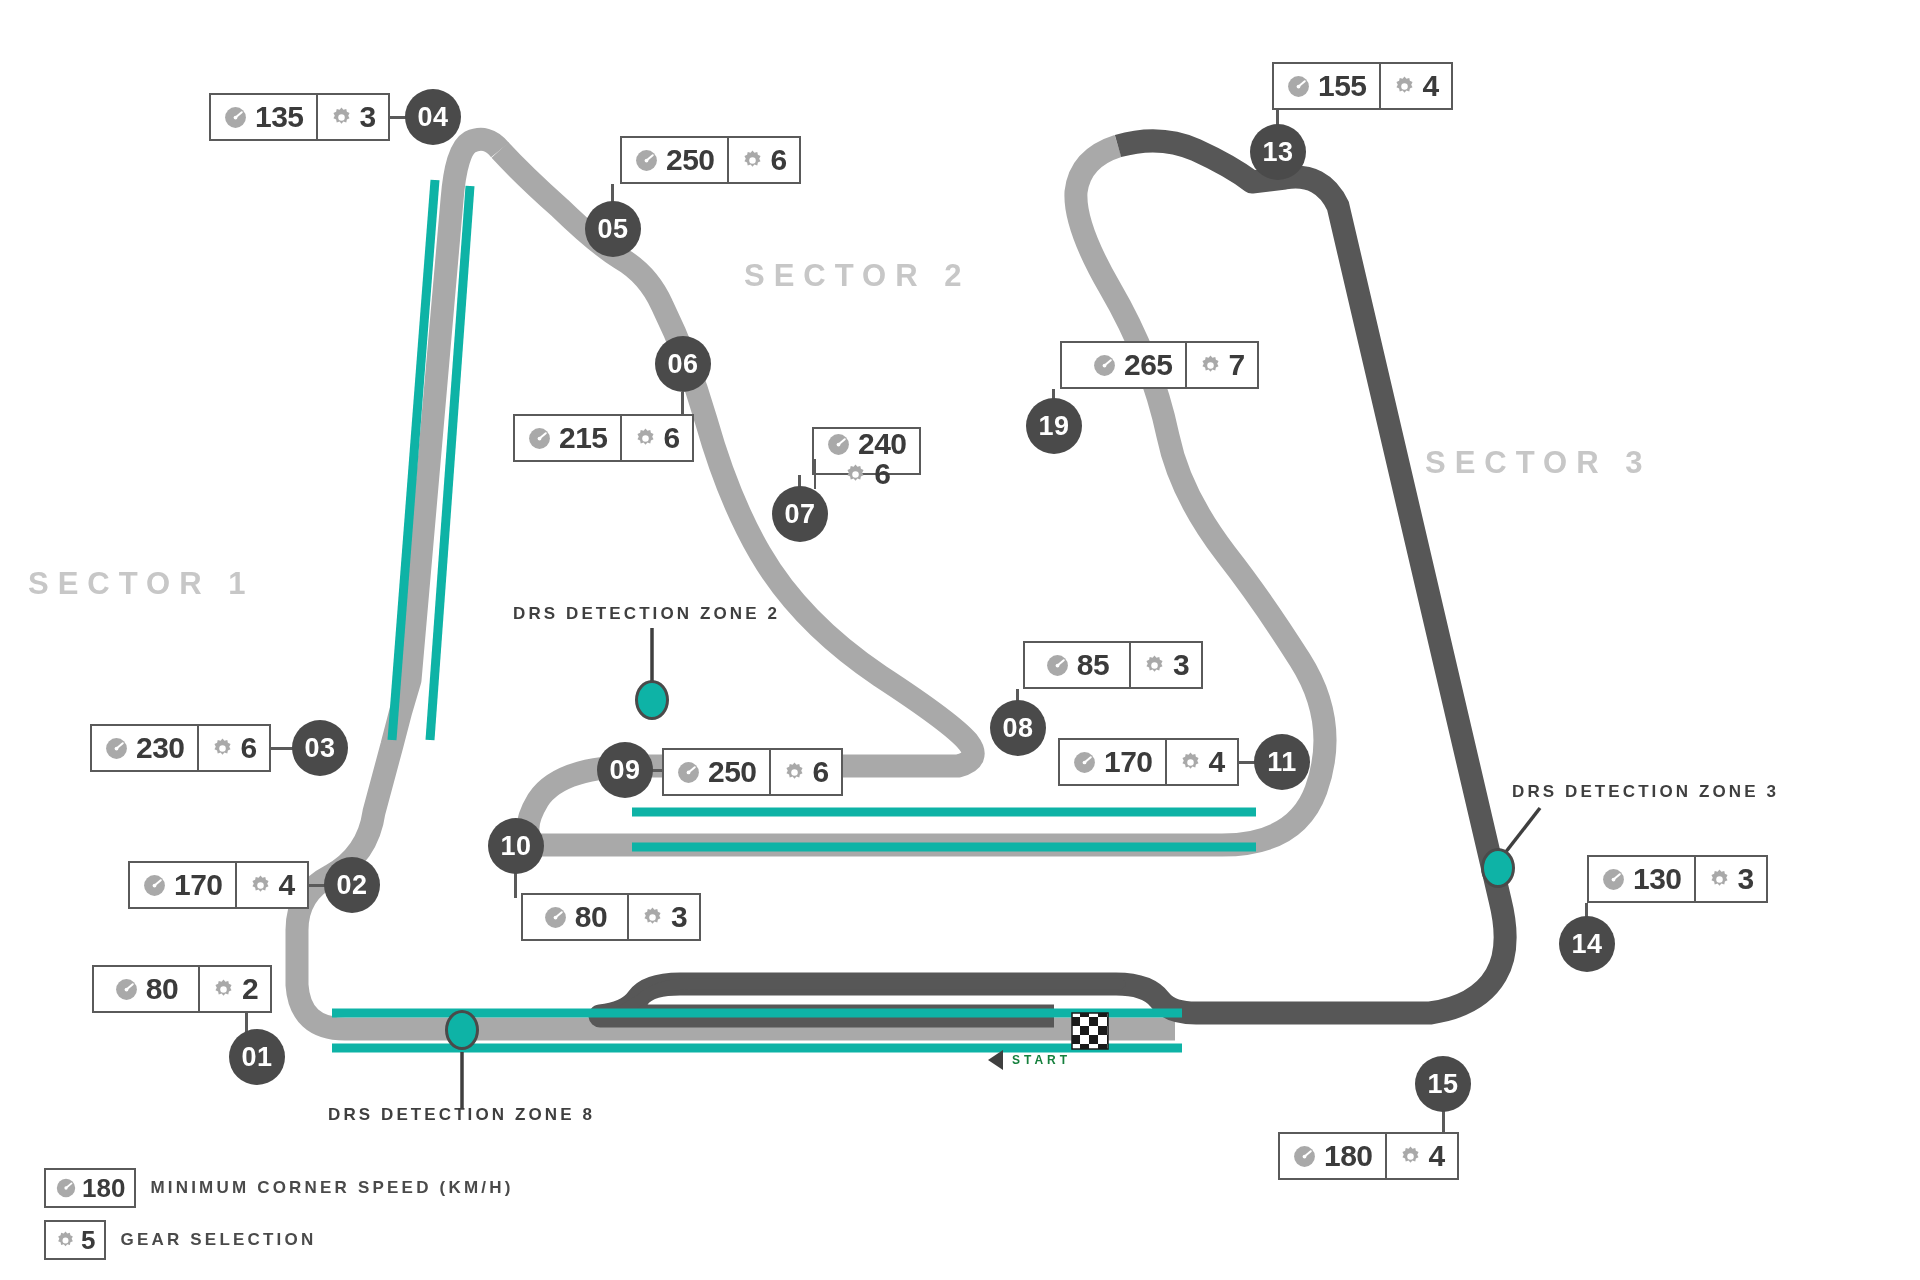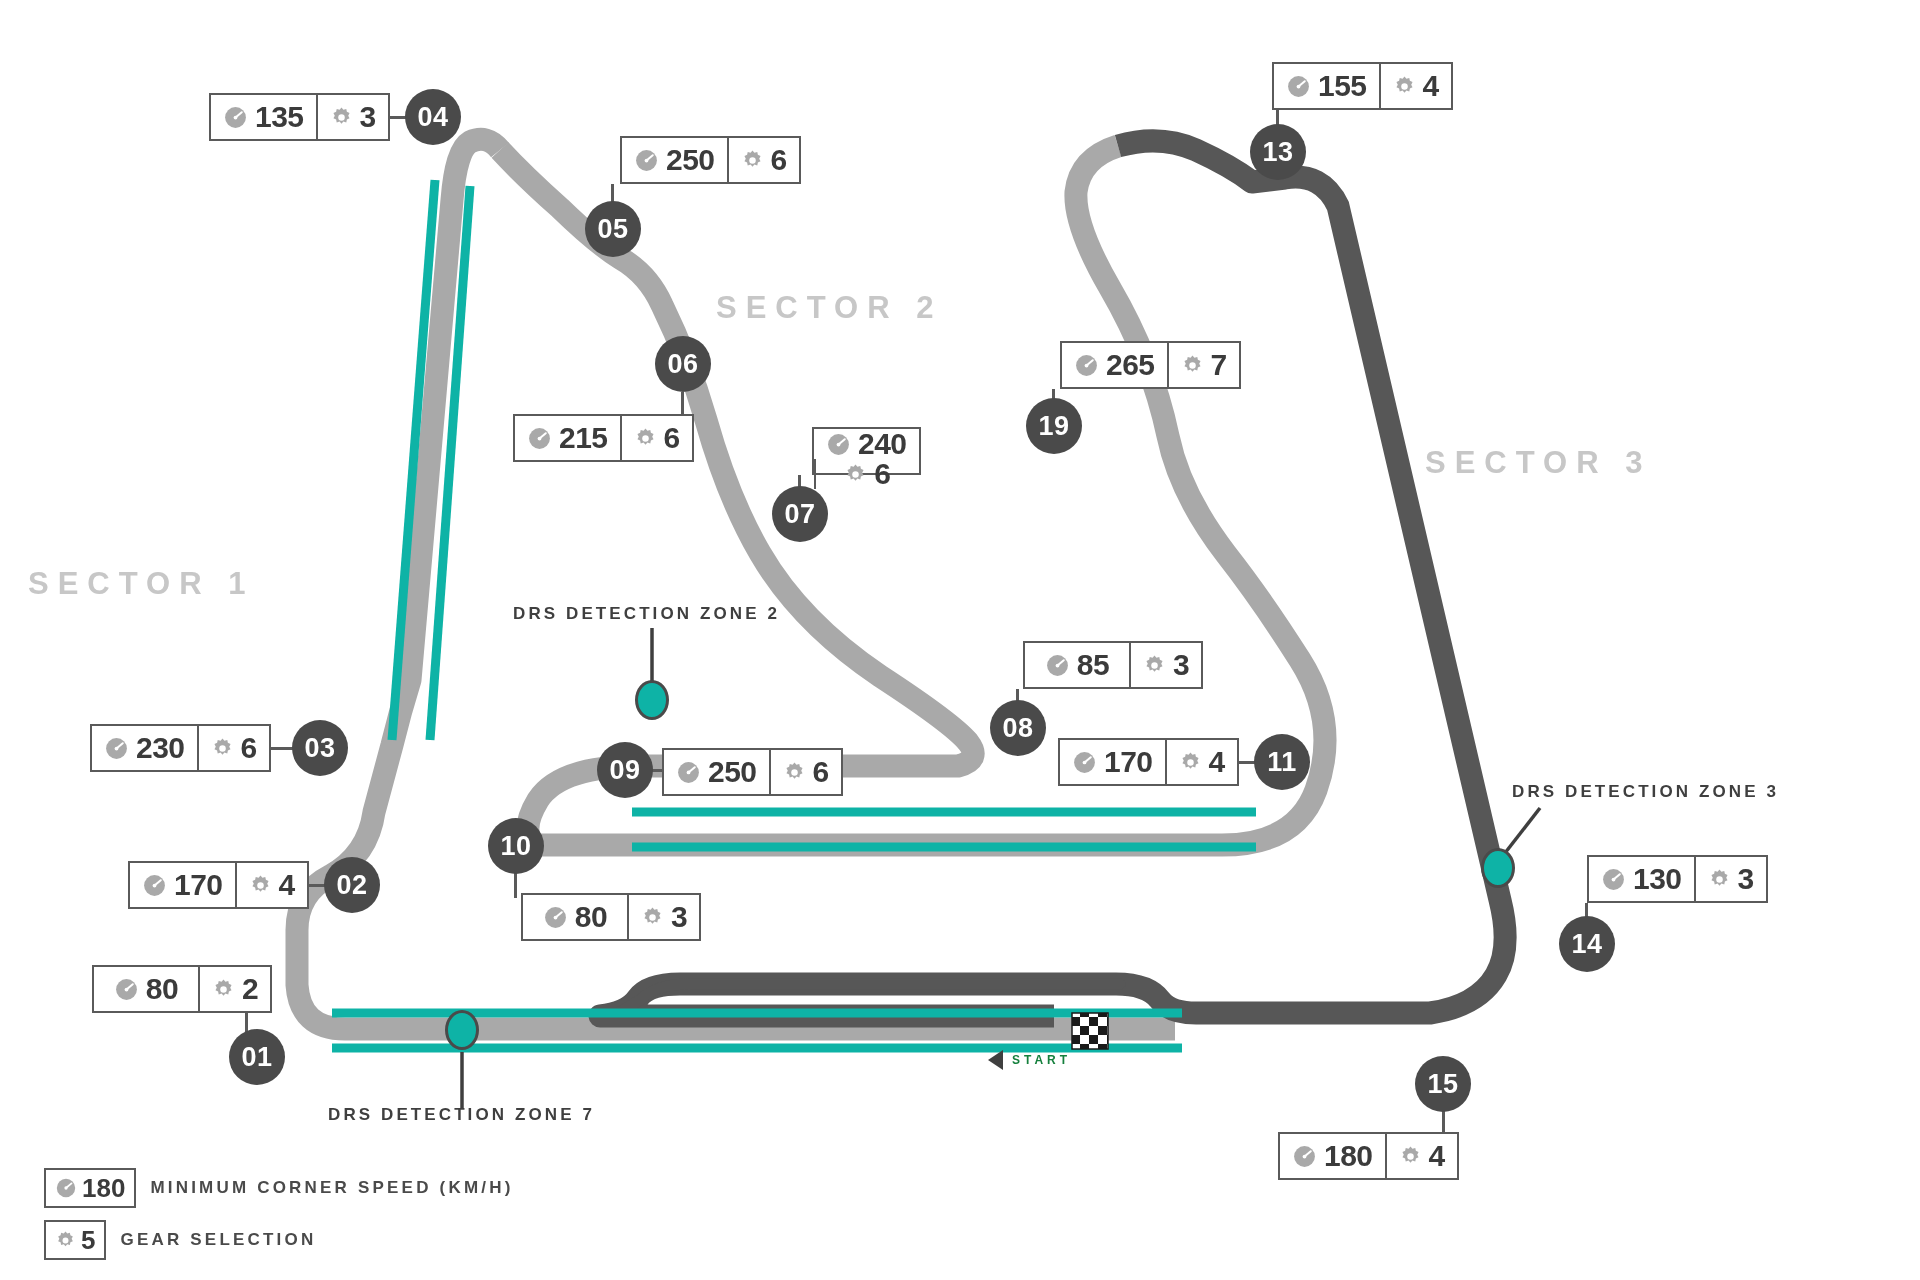--- a/index.html
+++ b/index.html
@@ -251,21 +251,21 @@
     <line x1="470" y1="186" x2="430" y2="740" stroke="#0eb3a6" stroke-width="9"></line>
 
     <rect x="1072" y="1013" width="36" height="36" fill="url(#checkers)" stroke="#1a1a1a" stroke-width="1.5"></rect>
 
     <line x1="462" y1="1052" x2="462" y2="1108" stroke="#3f3f3f" stroke-width="3.5"></line>
     <line x1="652" y1="628" x2="652" y2="686" stroke="#3f3f3f" stroke-width="3.5"></line>
     <line x1="1540" y1="808" x2="1498" y2="862" stroke="#3f3f3f" stroke-width="3.5"></line>
   </svg>
 
   <div class="sector-label" style="left:28px; top:566px;">SECTOR 1</div>
-  <div class="sector-label" style="left:716px; top:258px;margin-top:32px;">SECTOR 2</div>
+  <div class="sector-label" style="left:744px; top:258px;">SECTOR 2</div>
   <div class="sector-label" style="left:1425px; top:445px;">SECTOR 3</div>
 
   <div class="connector" style="left:245px; top:1013px; width:3px; height:44px;"></div>
   <div class="databox" style="left:92px; top:965px;">
     <div class="cell speed">
       <svg class="ico" width="25" height="25" viewBox="0 0 24 24">
           <circle cx="12" cy="12" r="10" fill="#a9a9a9"></circle>
           <path d="M12 12 L18 7" stroke="#fff" stroke-width="2" stroke-linecap="round"></path>
           <circle cx="12" cy="12" r="1.8" fill="#fff"></circle>
         </svg>
@@ -476,21 +476,21 @@
       <svg class="ico" width="23" height="23" viewBox="0 0 24 24">
           <path fill="#a9a9a9" d="M12 1.6l2 2.3 3-.8.6 3 2.8 1.3-1.4 2.7 1.4 2.7-2.8 1.3-.6 3-3-.8-2 2.3-2-2.3-3 .8-.6-3-2.8-1.3 1.4-2.7-1.4-2.7 2.8-1.3.6-3 3 .8z"></path>
           <circle cx="12" cy="12" r="3.4" fill="#fff"></circle>
         </svg>
       <span class="val">4</span>
     </div>
   </div>
   <div class="corner" style="left:1254px; top:734px;">11</div>
 
   <div class="connector" style="left:1052px; top:389px; width:3px; height:42px;"></div>
-  <div class="databox" style="left:1060px; top:341px;">
+  <div class="databox" style="left:1060px; top:341px;padding-left:18px;">
     <div class="cell speed">
       <svg class="ico" width="25" height="25" viewBox="0 0 24 24">
           <circle cx="12" cy="12" r="10" fill="#a9a9a9"></circle>
           <path d="M12 12 L18 7" stroke="#fff" stroke-width="2" stroke-linecap="round"></path>
           <circle cx="12" cy="12" r="1.8" fill="#fff"></circle>
         </svg>
       <span class="val">265</span>
     </div>
     <div class="cell gear">
       <svg class="ico" width="23" height="23" viewBox="0 0 24 24">
@@ -556,21 +556,21 @@
       <svg class="ico" width="23" height="23" viewBox="0 0 24 24">
           <path fill="#a9a9a9" d="M12 1.6l2 2.3 3-.8.6 3 2.8 1.3-1.4 2.7 1.4 2.7-2.8 1.3-.6 3-3-.8-2 2.3-2-2.3-3 .8-.6-3-2.8-1.3 1.4-2.7-1.4-2.7 2.8-1.3.6-3 3 .8z"></path>
           <circle cx="12" cy="12" r="3.4" fill="#fff"></circle>
         </svg>
       <span class="val">4</span>
     </div>
   </div>
   <div class="corner" style="left:1415px; top:1056px;">15</div>
 
   <div class="drs-dot" style="left:445px; top:1010px;"></div>
-  <div class="drs-label" style="left:328px; top:1105px;">DRS DETECTION ZONE 7</div>
+  <div class="drs-label" style="left:328px; top:1105px;">DRS DETECTION ZONE 8</div>
 
   <div class="drs-dot" style="left:635px; top:680px;"></div>
   <div class="drs-label" style="left:513px; top:604px;">DRS DETECTION ZONE 2</div>
 
   <div class="drs-dot" style="left:1481px; top:848px;"></div>
   <div class="drs-label" style="left:1512px; top:782px;">DRS DETECTION ZONE 3</div>
 
   <div class="start-wrap" style="left:988px; top:1050px;">
     <div class="start-arrow"></div>
     <div class="start-text">START</div>

